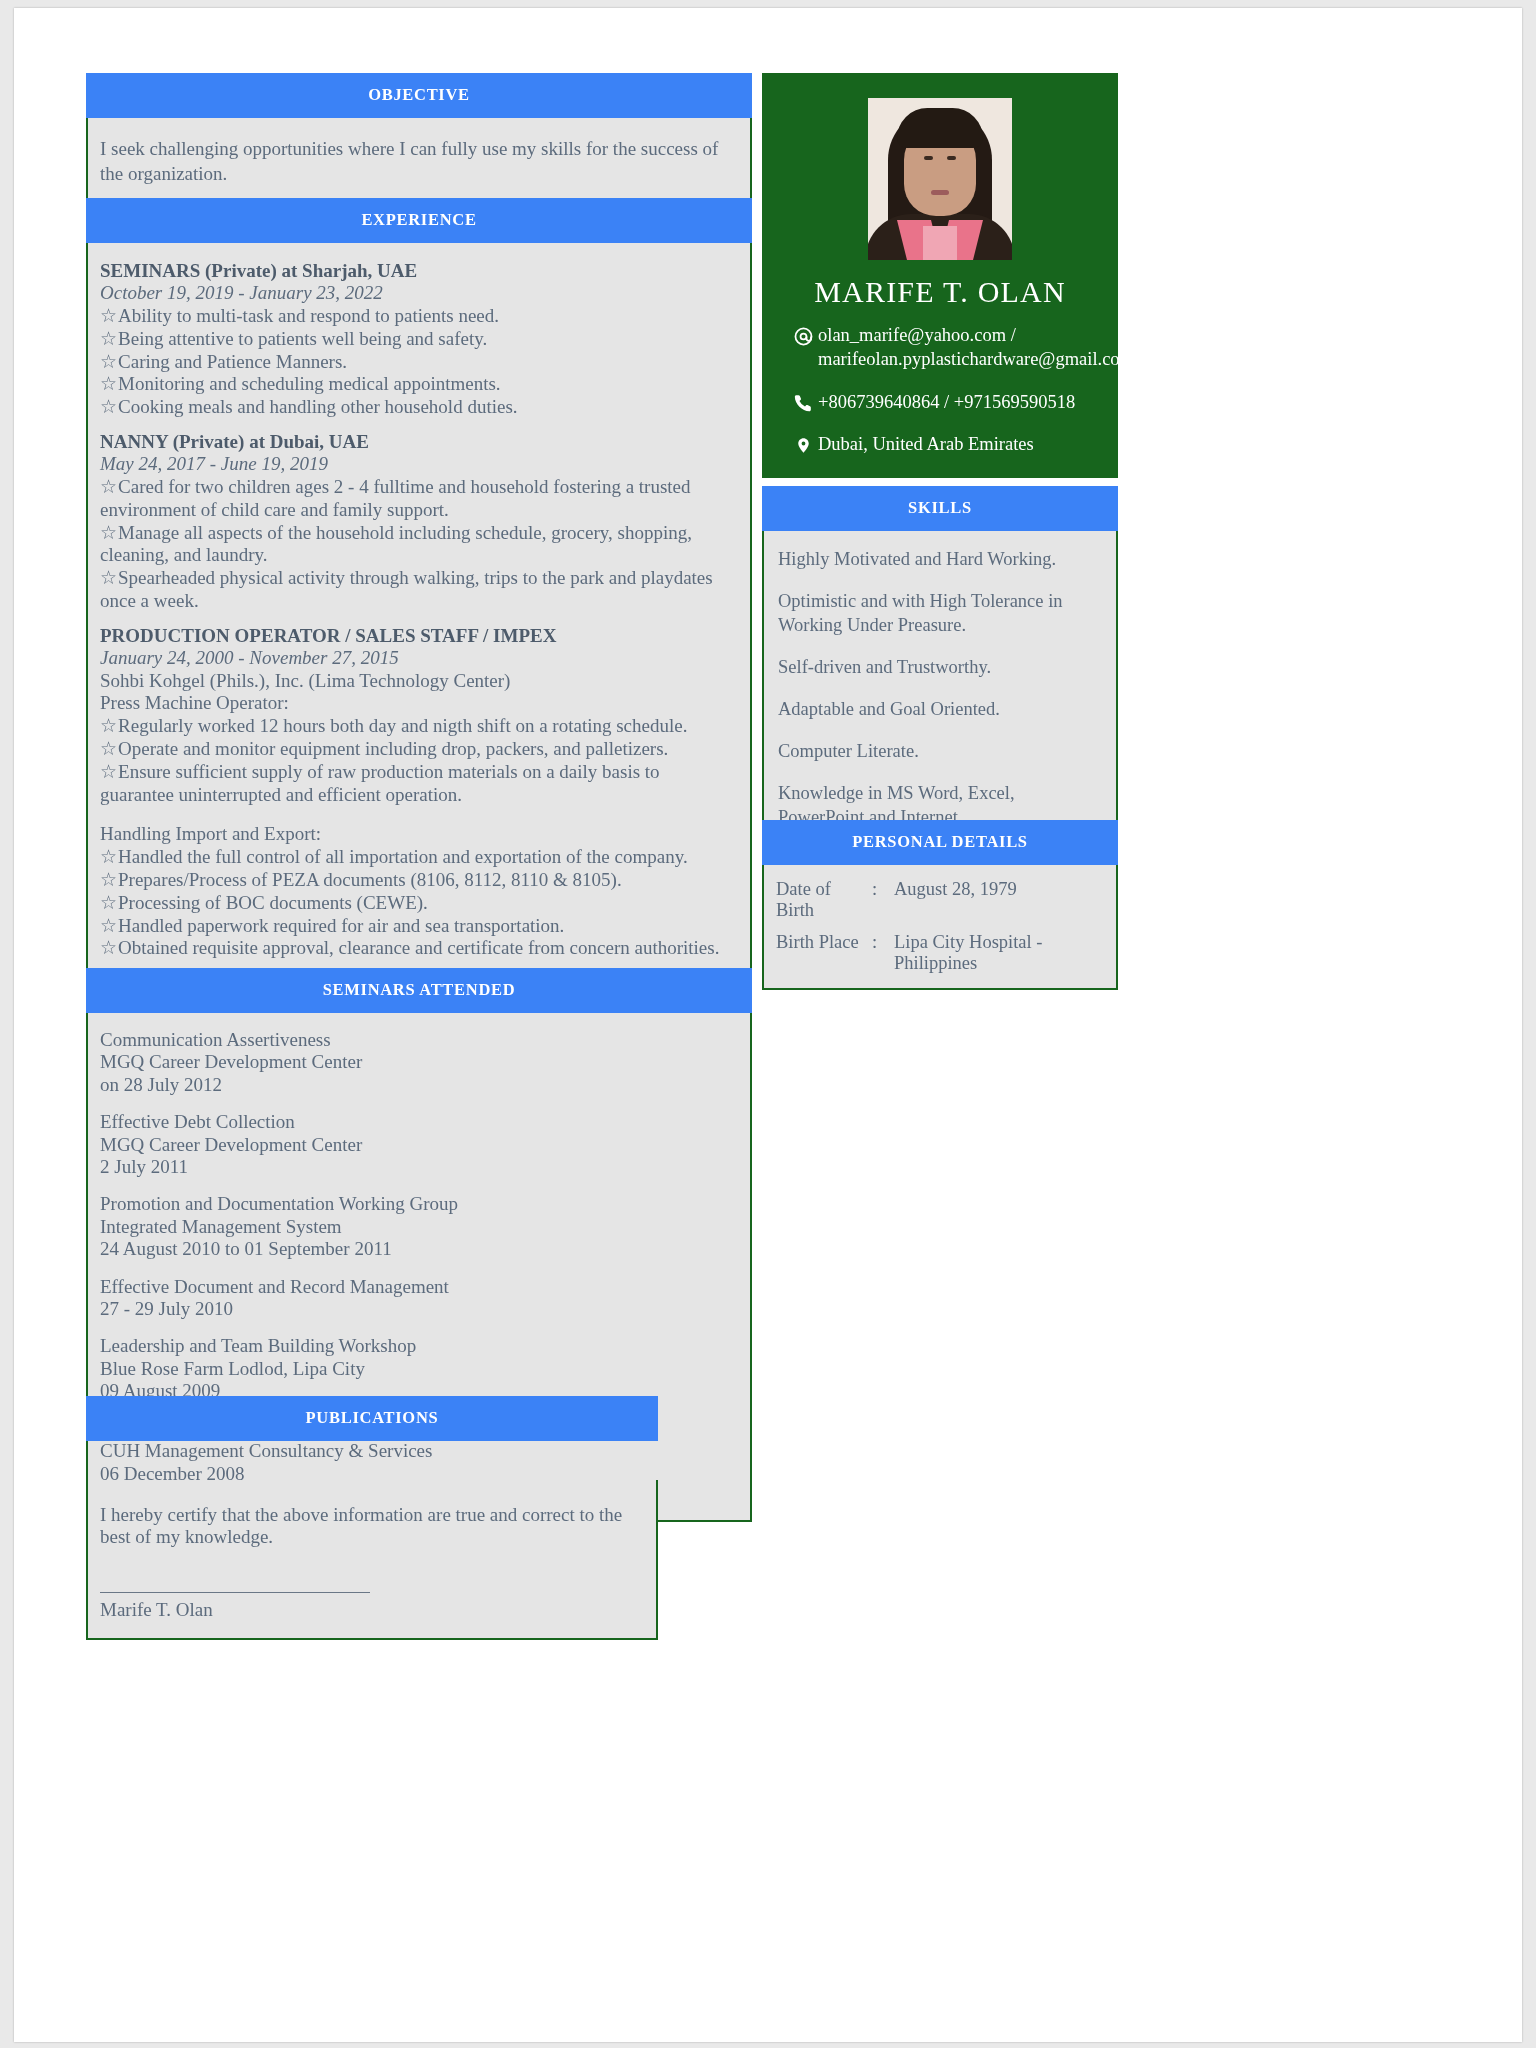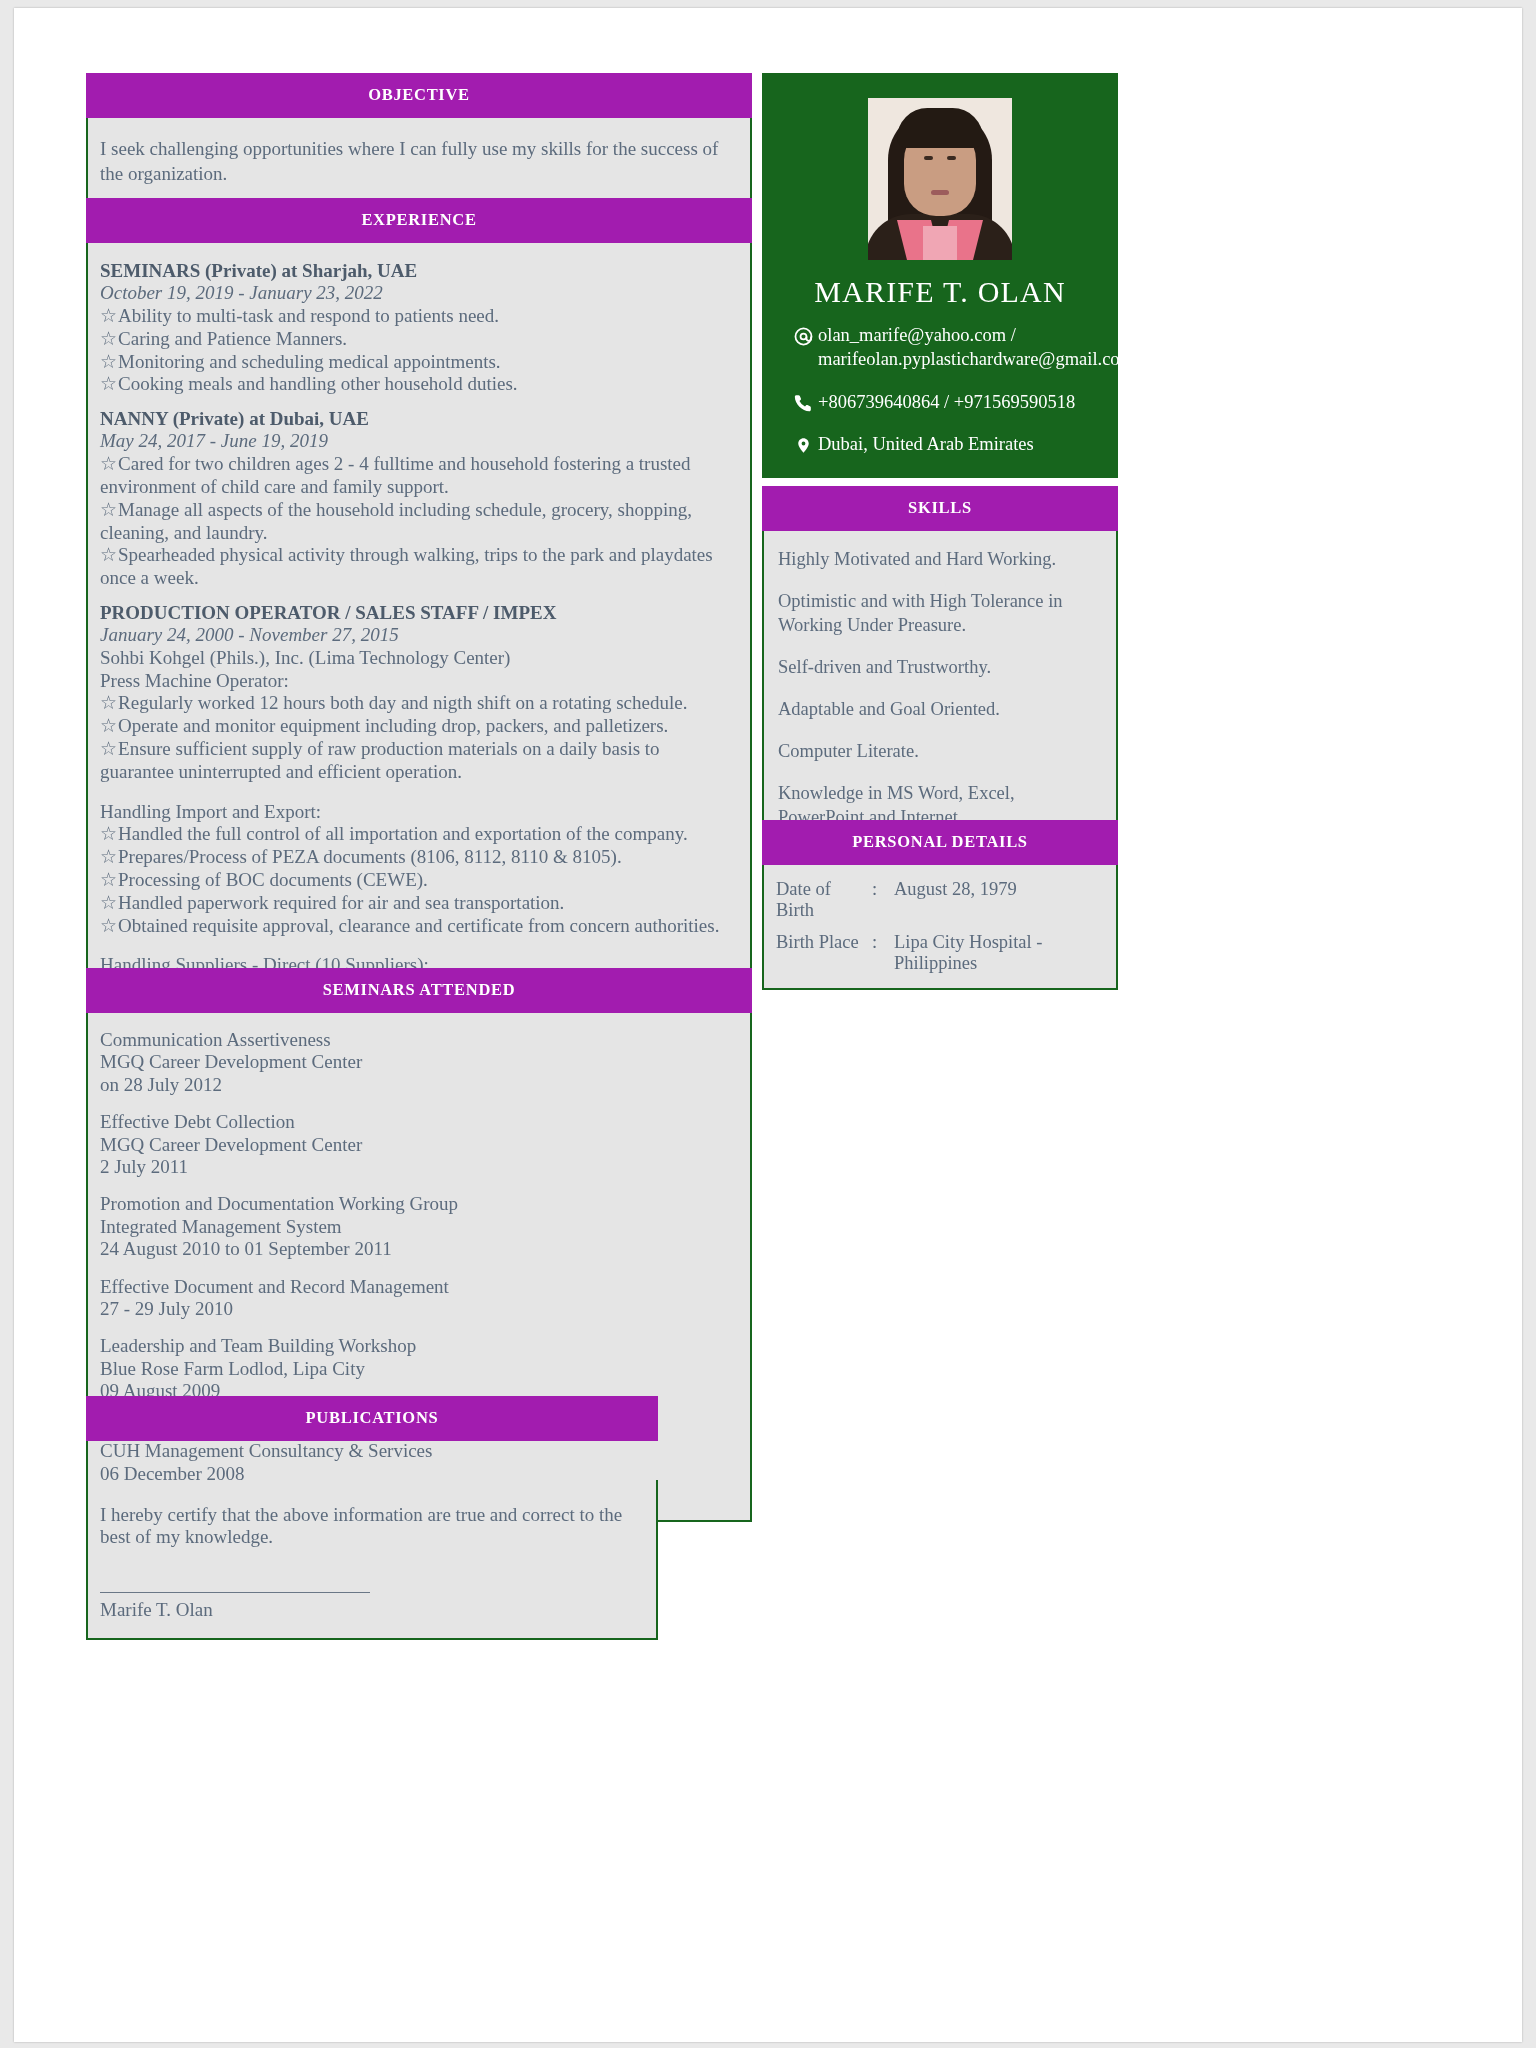--- a/index.html
+++ b/index.html
@@ -13,21 +13,21 @@
     left: 14px; top: 8px;
     width: 1508px; height: 2034px;
     background: #ffffff;
     box-shadow: 0 0 2px rgba(0,0,0,0.25);
   }
   .inner { position: absolute; left: 0; top: 0; right: 0; bottom: 0; }
 
   
   .card { position: absolute; }
   .card-head {
-    background: #a21caf;
+    background: #3b82f6;
     color: #ffffff;
     text-align: center;
     font-weight: bold;
     letter-spacing: .7px;
     font-size: 16.5px;
     padding: 12px 4px 13px;
   }
   .card-body {
     border: 2px solid #17651d;
     border-top: none;
@@ -165,20 +165,21 @@
       <p>I seek challenging opportunities where I can fully use my skills for the success of the organization.</p>
     </div>
   </div>
 
   <div class="card" id="experience">
     <div class="card-head">EXPERIENCE</div>
     <div class="card-body" id="experience-body">
           <div class="job-title">SEMINARS (Private) at Sharjah, UAE</div>
           <div class="job-date">October 19, 2019 - January 23, 2022</div>
           <div class="bul">Ability to multi-task and respond to patients need.</div>
+          <div class="bul">Being attentive to patients well being and safety.</div>
           <div class="bul">Caring and Patience Manners.</div>
           <div class="bul">Monitoring and scheduling medical appointments.</div>
           <div class="bul">Cooking meals and handling other household duties.</div>
           <div class="gap-sm"></div>
           <div class="job-title">NANNY (Private) at Dubai, UAE</div>
           <div class="job-date">May 24, 2017 - June 19, 2019</div>
           <div class="bul">Cared for two children ages 2 - 4 fulltime and household fostering a trusted environment of child care and family support.</div>
           <div class="bul">Manage all aspects of the household including schedule, grocery, shopping, cleaning, and laundry.</div>
           <div class="bul">Spearheaded physical activity through walking, trips to the park and playdates once a week.</div>
           <div class="gap-sm"></div>

